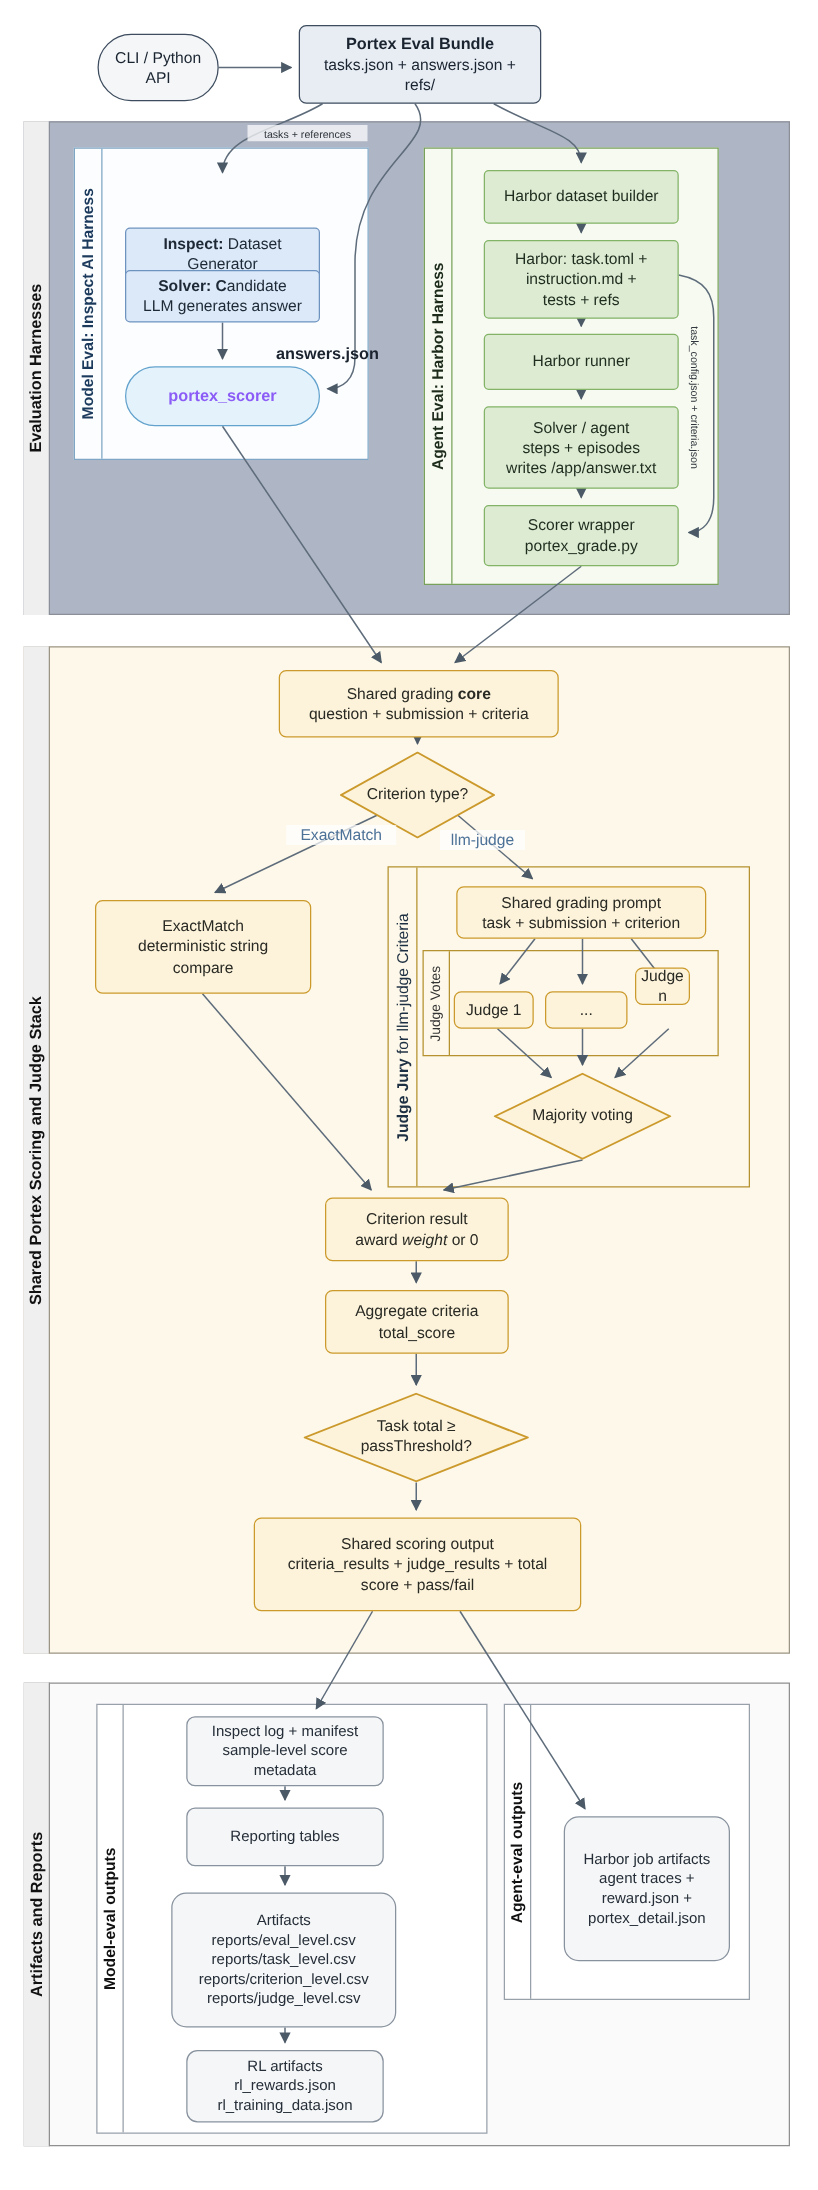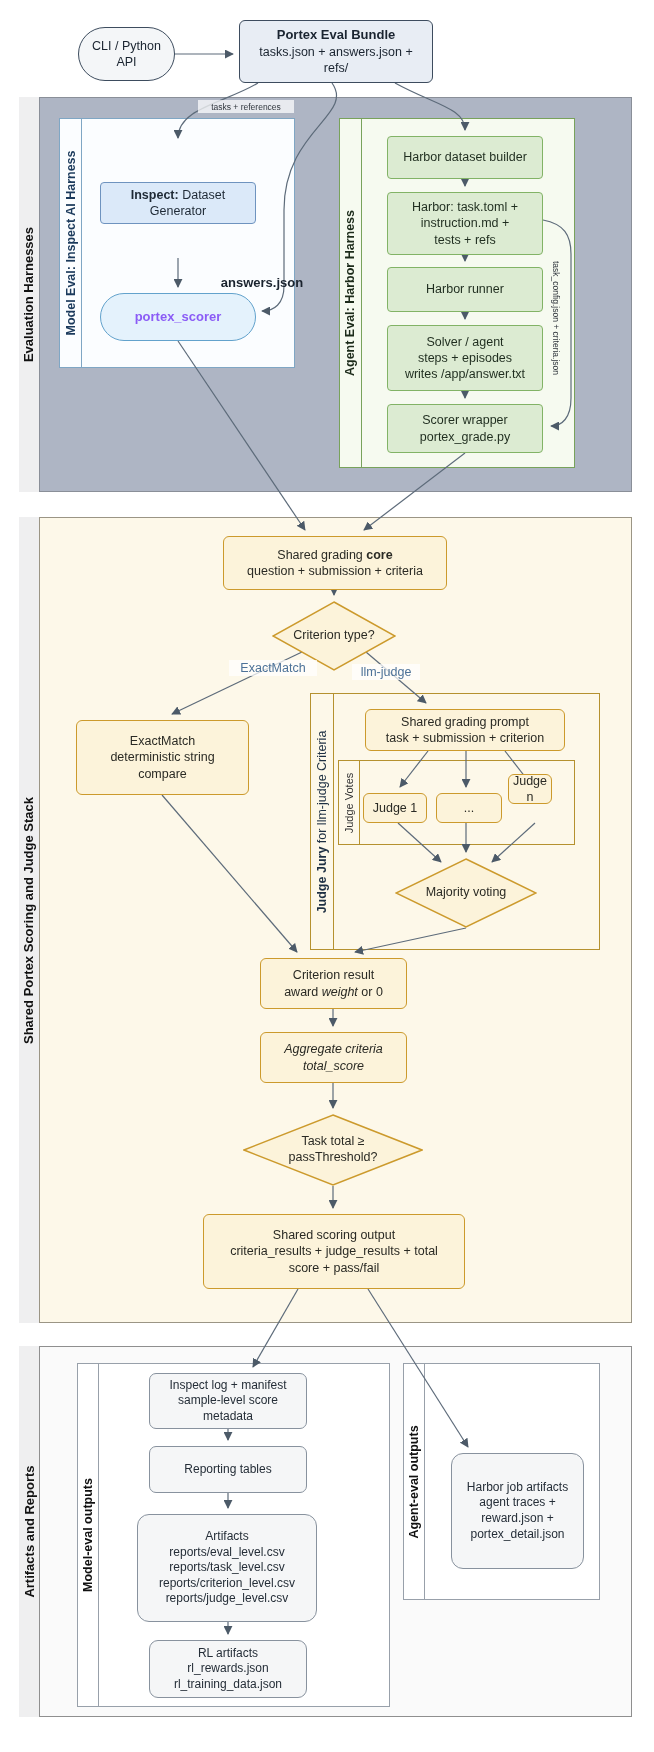--- a/index.html
+++ b/index.html
@@ -166,20 +166,24 @@
     <span class="ln" style="font-weight:bold;font-size:13px;">Portex Eval Bundle</span>
     <span class="ln">tasks.json + answers.json +</span>
     <span class="ln">refs/</span>
   </div>
 
   <div class="node blue" style="left:100px;top:144px;width:156px;height:42px;margin-top:38px;">
     <span class="ln"><b>Inspect:</b><span> Dataset</span></span>
     <span class="ln">Generator</span>
   </div>
 
+  <div class="node blue" style="left:100px;top:216px;width:156px;height:42px;">
+    <span class="ln"><b>Solver: C</b><span>andidate</span></span>
+    <span class="ln">LLM generates answer</span>
+  </div>
 
   <div class="node stadium" style="left:100px;top:293px;width:156px;height:48px;font-weight:bold;font-size:13px;">
     <span class="ln">portex_scorer</span>
   </div>
 
   <div class="node green" style="left:387px;top:136px;width:156px;height:43px;">
     <span class="ln">Harbor dataset builder</span>
   </div>
 
   <div class="node green" style="left:387px;top:192px;width:156px;height:63px;">
@@ -250,21 +254,21 @@
       <polygon points="71,1 141,35 71,69 1,35" fill="#fcf3da" stroke="#cc9a2c" stroke-width="1.5"></polygon>
     </svg>
     <div class="dtext">Majority voting</div>
   </div>
 
   <div class="node yellow" style="left:260px;top:958px;width:147px;height:51px;">
     <span class="ln">Criterion result</span>
     <span class="ln"><span>award </span><i>weight</i><span> or 0</span></span>
   </div>
 
-  <div class="node yellow" style="left:260px;top:1032px;width:147px;height:51px;font-style:italic;">
+  <div class="node yellow" style="left:260px;top:1032px;width:147px;height:51px;">
     <span class="ln">Aggregate criteria</span>
     <span class="ln">total_score</span>
   </div>
 
   <div class="diamond" style="left:243px;top:1114px;width:180px;height:72px;">
     <svg width="180" height="72" viewBox="0 0 180 72">
       <polygon points="90,1 179,36 90,71 1,36" fill="#fcf3da" stroke="#cc9a2c" stroke-width="1.5"></polygon>
     </svg>
     <div class="dtext">
       <span class="ln">Task total ≥</span>

